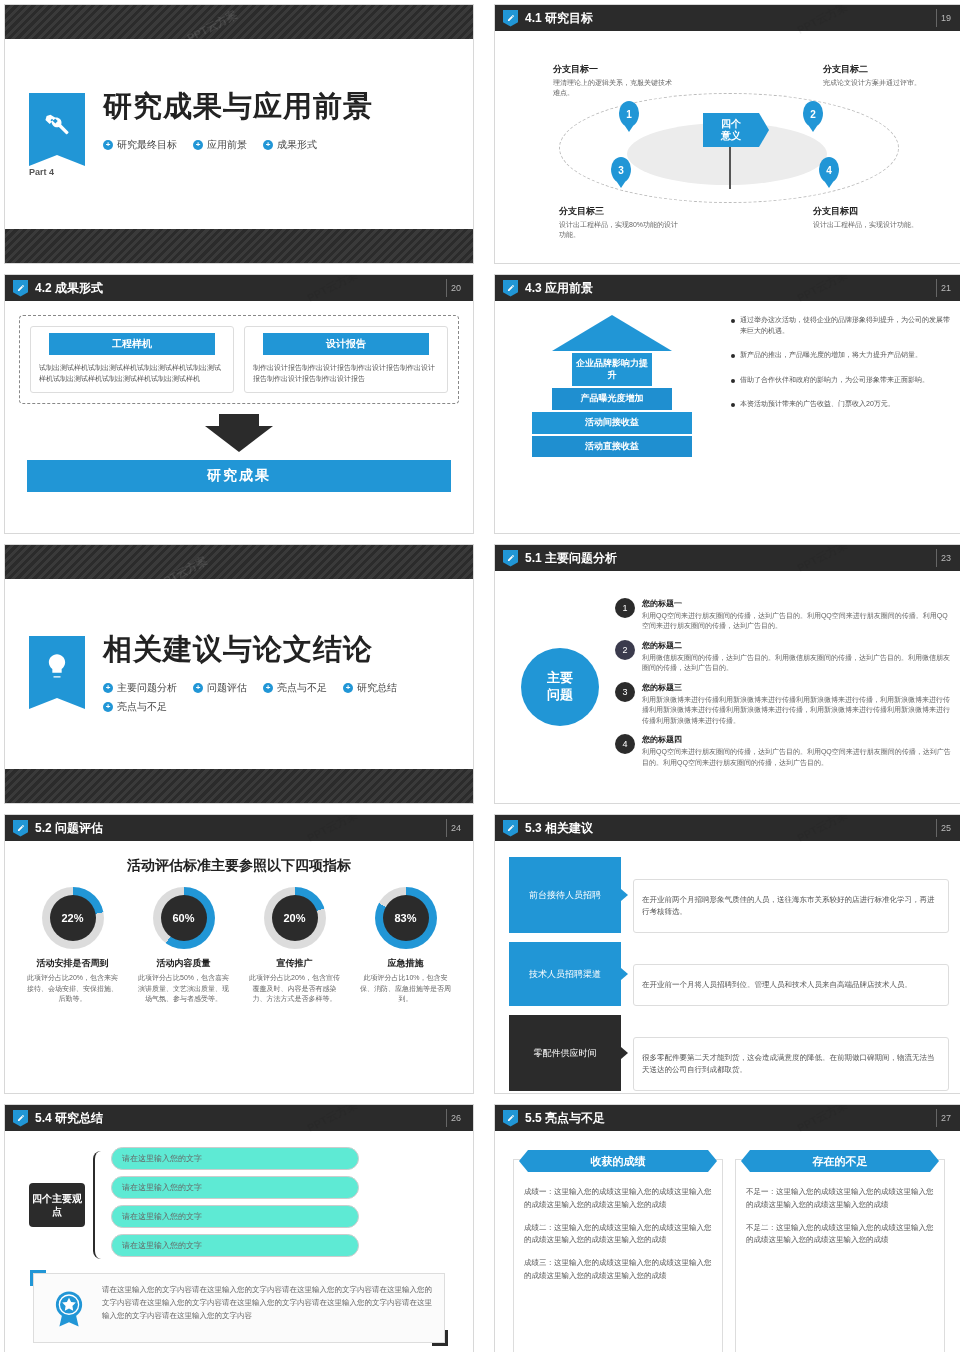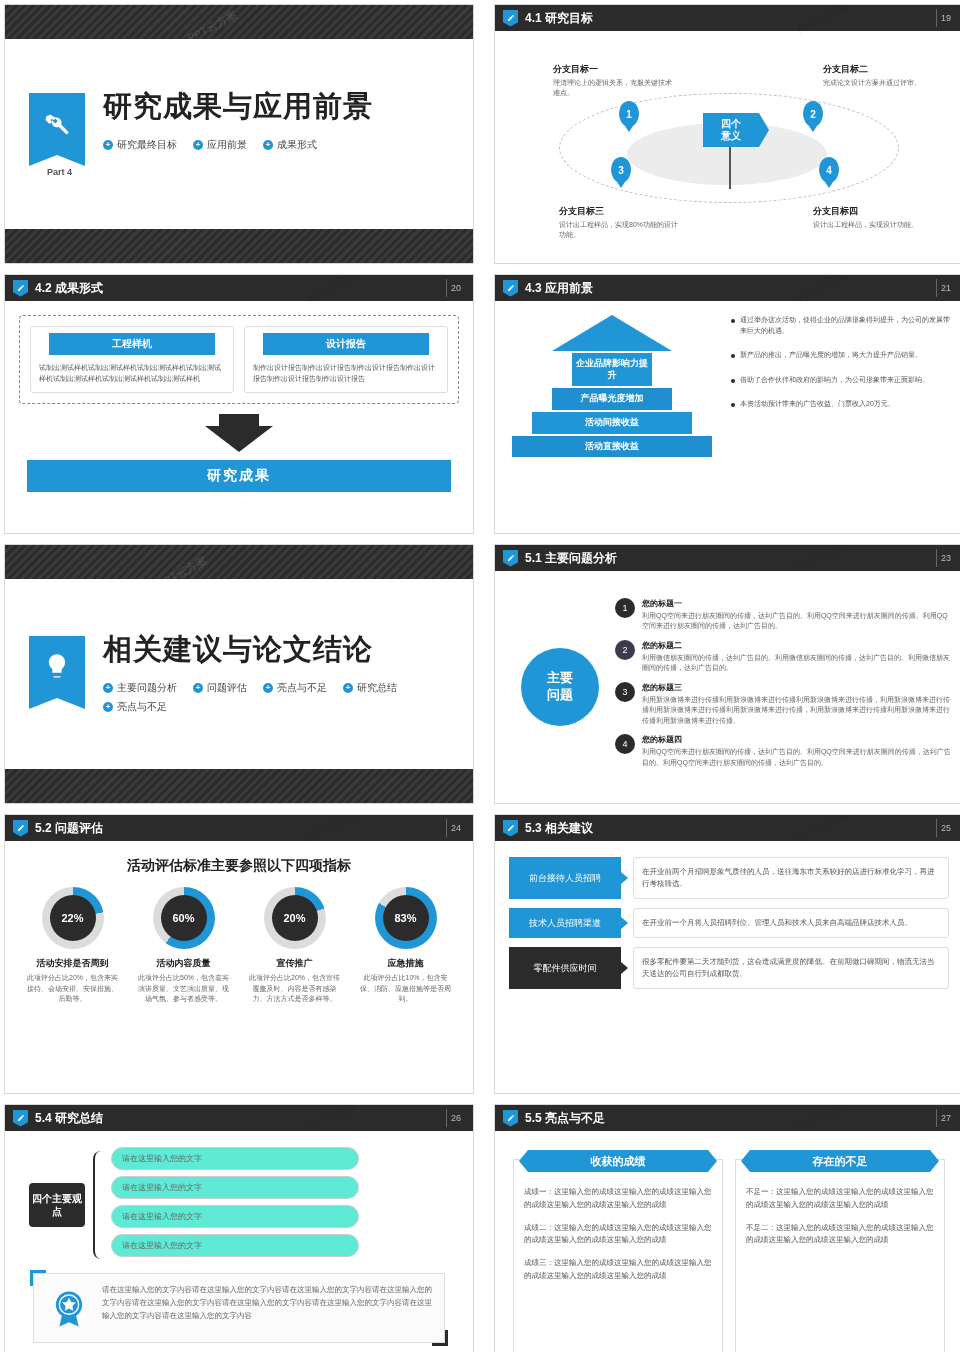--- a/index.html
+++ b/index.html
@@ -60,21 +60,21 @@
   .sec-bullets .b {
     display: flex; align-items: center; font-size: 10px; color: #444;
     margin-right: 16px; margin-top: 5px; white-space: nowrap;
   }
   .plus {
     width: 10px; height: 10px; border-radius: 50%; background: #2196d6;
     color: #fff; font-size: 8px; line-height: 10px; text-align: center;
     margin-right: 4px; font-weight: bold;
   }
   .part-label {
-    font-size: 9px; color: #555; font-weight: bold; margin-top: 12px; margin-left: 18px;
+    font-size: 9px; color: #555; font-weight: bold; margin-top: 12px; 
   }
   
   .hdr {
     height: 26px; background: #2b2b2b; display: flex; align-items: center;
     padding: 0 8px; position: relative;
   }
   .hdr .badge {
     width: 15px; height: 17px; background: #2196d6; margin-right: 7px;
     clip-path: polygon(0 0, 100% 0, 100% 75%, 50% 100%, 0 75%);
     display: flex; align-items: center; justify-content: center;
@@ -146,21 +146,21 @@
     border-left: 60px solid transparent; border-right: 60px solid transparent;
     border-bottom: 36px solid #2196d6;
   }
   .pbar {
     color: #fff; font-size: 9px; font-weight: bold; text-align: center;
     padding: 5px 0; margin: 2px auto 0; line-height: 1.3;
   }
   .p1 { width: 80px; background: #2196d6; }
   .p2 { width: 120px; background: #1f8fd0; }
   .p3 { width: 160px; background: #2196d6; }
-  .p4 { width: 200px; background: #1f8fd0; }
+  .p4 { width: 160px; background: #1f8fd0; }
   .pyr-notes { flex: 1; padding-left: 14px; }
   .pnote { display: flex; font-size: 7px; color: #555; line-height: 1.5; margin-bottom: 14px; }
   .pdot { width: 4px; height: 4px; background: #2b2b2b; border-radius: 50%; margin: 4px 5px 0 0; flex: 0 0 auto; }
   
   .circle-main {
     width: 78px; height: 78px; border-radius: 50%; background: #2196d6;
     color: #fff; font-size: 13px; font-weight: bold; display: flex;
     align-items: center; justify-content: center; text-align: center; line-height: 1.3;
   }
   .qrow { display: flex; margin-bottom: 8px; }
@@ -196,22 +196,22 @@
   }
   .slabel.blue { background: #2196d6; }
   .slabel:after {
     content: ""; position: absolute; right: -7px; top: 50%; margin-top: -6px;
     border-top: 6px solid transparent; border-bottom: 6px solid transparent;
     border-left: 7px solid #2b2b2b;
   }
   .slabel.blue:after { border-left-color: #2196d6; }
   .sdesc {
     flex: 1; margin-left: 12px; border: 1px solid #ddd; border-radius: 3px;
-    font-size: 7.5px; color: #555; line-height: 1.6; padding: 8px 8px;
-    display: flex; align-items: center;
+    font-size: 7.5px; color: #555; line-height: 1.6; padding: 14px 8px;
+    display: flex; align-items: center; margin-top: 22px;
   }
   
   .sumwrap { display: flex; align-items: center; padding: 4px 0 0 10px; }
   .sumbadge {
     width: 56px; height: 44px; border-radius: 4px; background: #2b2b2b; color: #fff;
     font-size: 10px; font-weight: bold; display: flex; align-items: center;
     justify-content: center; text-align: center; line-height: 1.3; flex: 0 0 auto;
   }
   .brace {
     width: 12px; align-self: stretch; border-left: 2px solid #2b2b2b;

